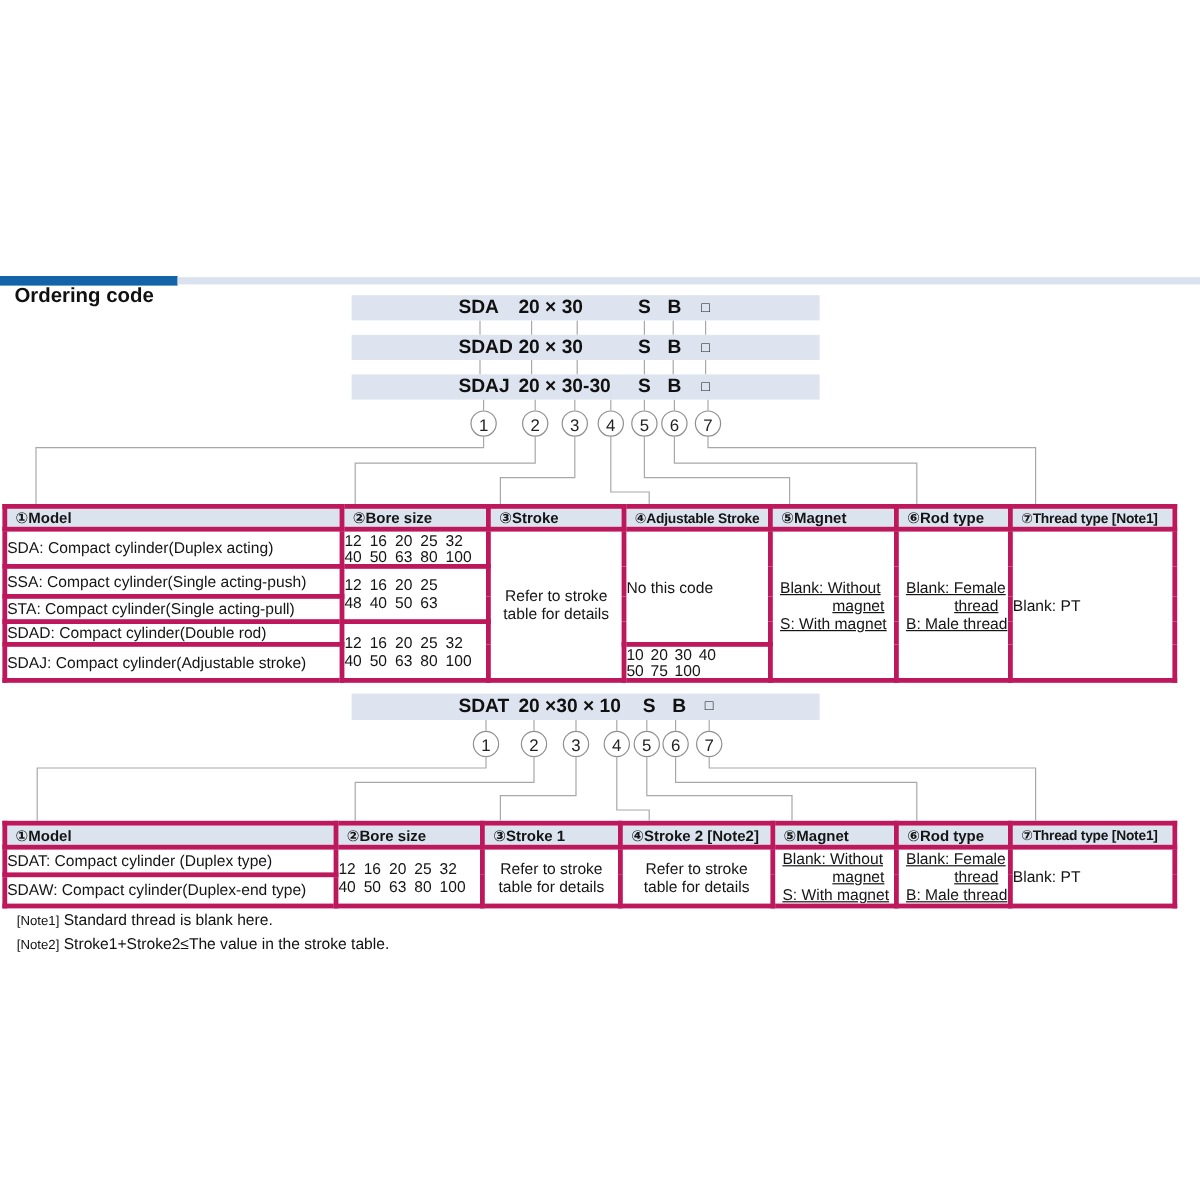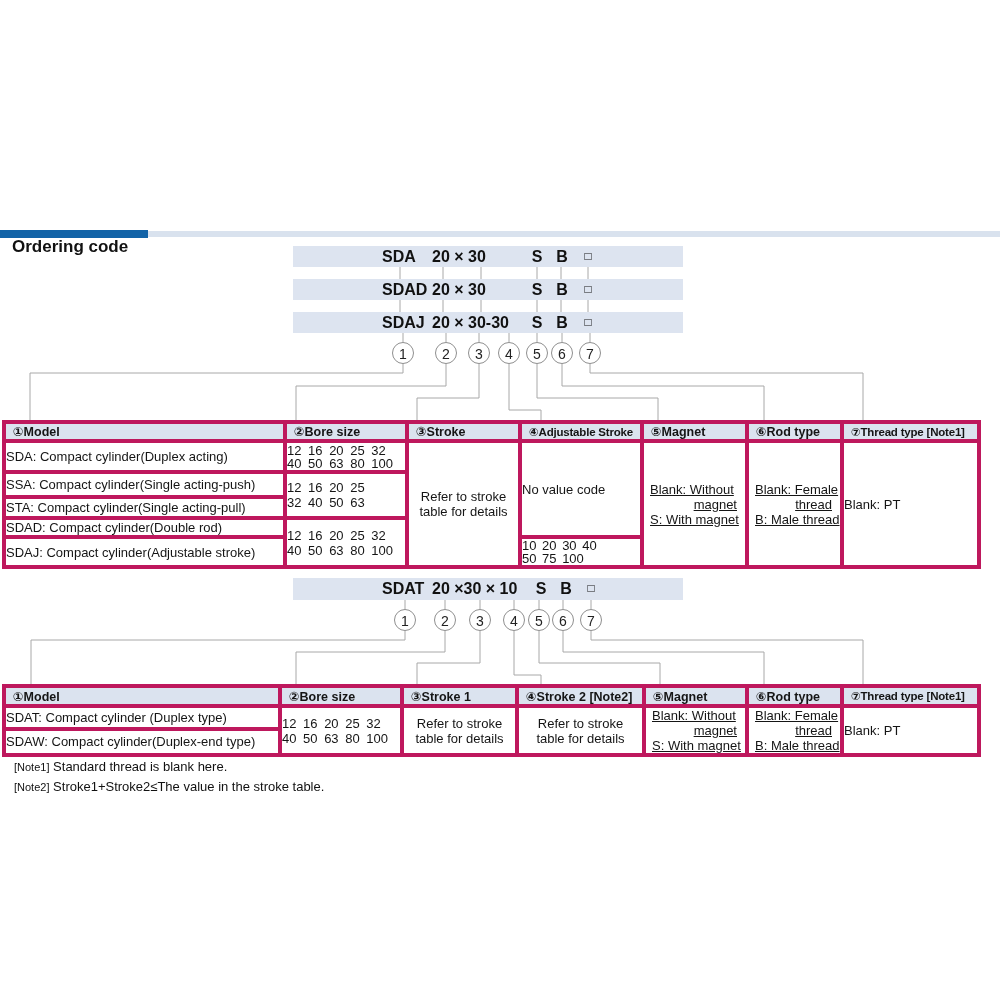--- a/index.html
+++ b/index.html
@@ -121,38 +121,38 @@
     <tr style="height:31px">
       <td class="model">SDA: Compact cylinder(Duplex acting)</td>
       <td class="bore tight">
         <div>12 16 20 25 32</div>
         <div>40 50 63 80 100</div>
       </td>
       <td class="cc" rowspan="5">
         <div>Refer to stroke</div>
         <div>table for details</div>
       </td>
-      <td class="adj" rowspan="4">No value code</td>
+      <td class="adj" rowspan="4">No this code</td>
       <td class="trio" rowspan="5">
         <div class="l">Blank: Without</div>
         <div class="r">magnet</div>
         <div class="l">S: With magnet</div>
       </td>
       <td class="trio" rowspan="5">
         <div class="l">Blank: Female</div>
         <div class="r">thread</div>
         <div class="l">B: Male thread</div>
       </td>
       <td class="thread" rowspan="5">Blank: PT</td>
     </tr>
     <tr style="height:25px">
       <td class="model">SSA: Compact cylinder(Single acting-push)</td>
       <td class="bore" rowspan="2">
         <div>12 16 20 25</div>
-        <div>32 40 50 63</div>
+        <div>48 40 50 63</div>
       </td>
     </tr>
     <tr style="height:21px">
       <td class="model">STA: Compact cylinder(Single acting-pull)</td>
     </tr>
     <tr style="height:19px">
       <td class="model">SDAD: Compact cylinder(Double rod)</td>
       <td class="bore" rowspan="2">
         <div>12 16 20 25 32</div>
         <div>40 50 63 80 100</div>

